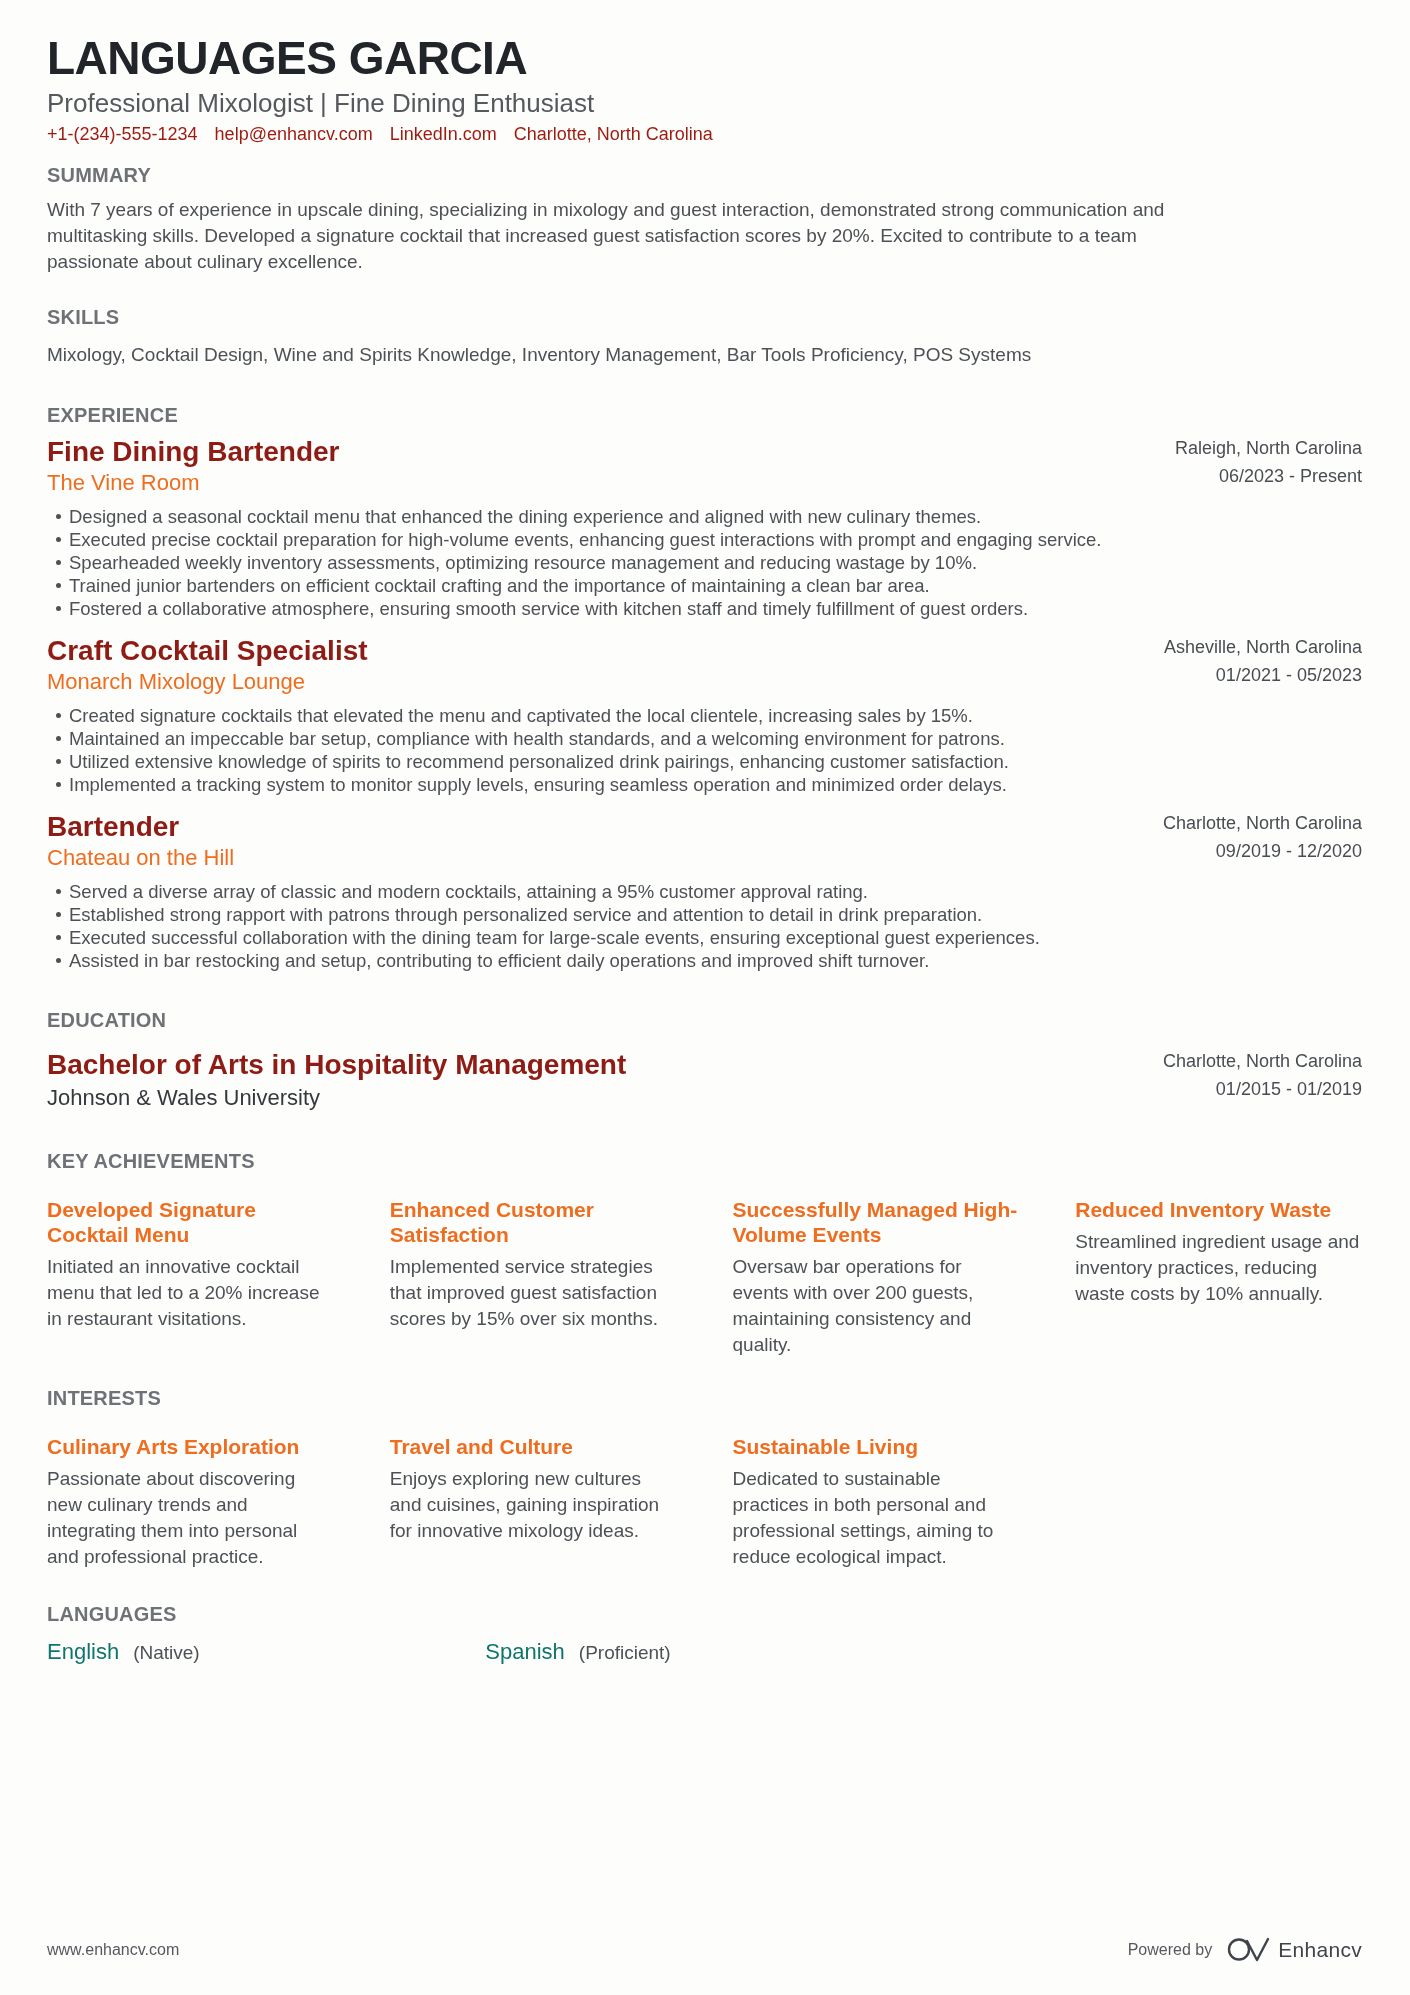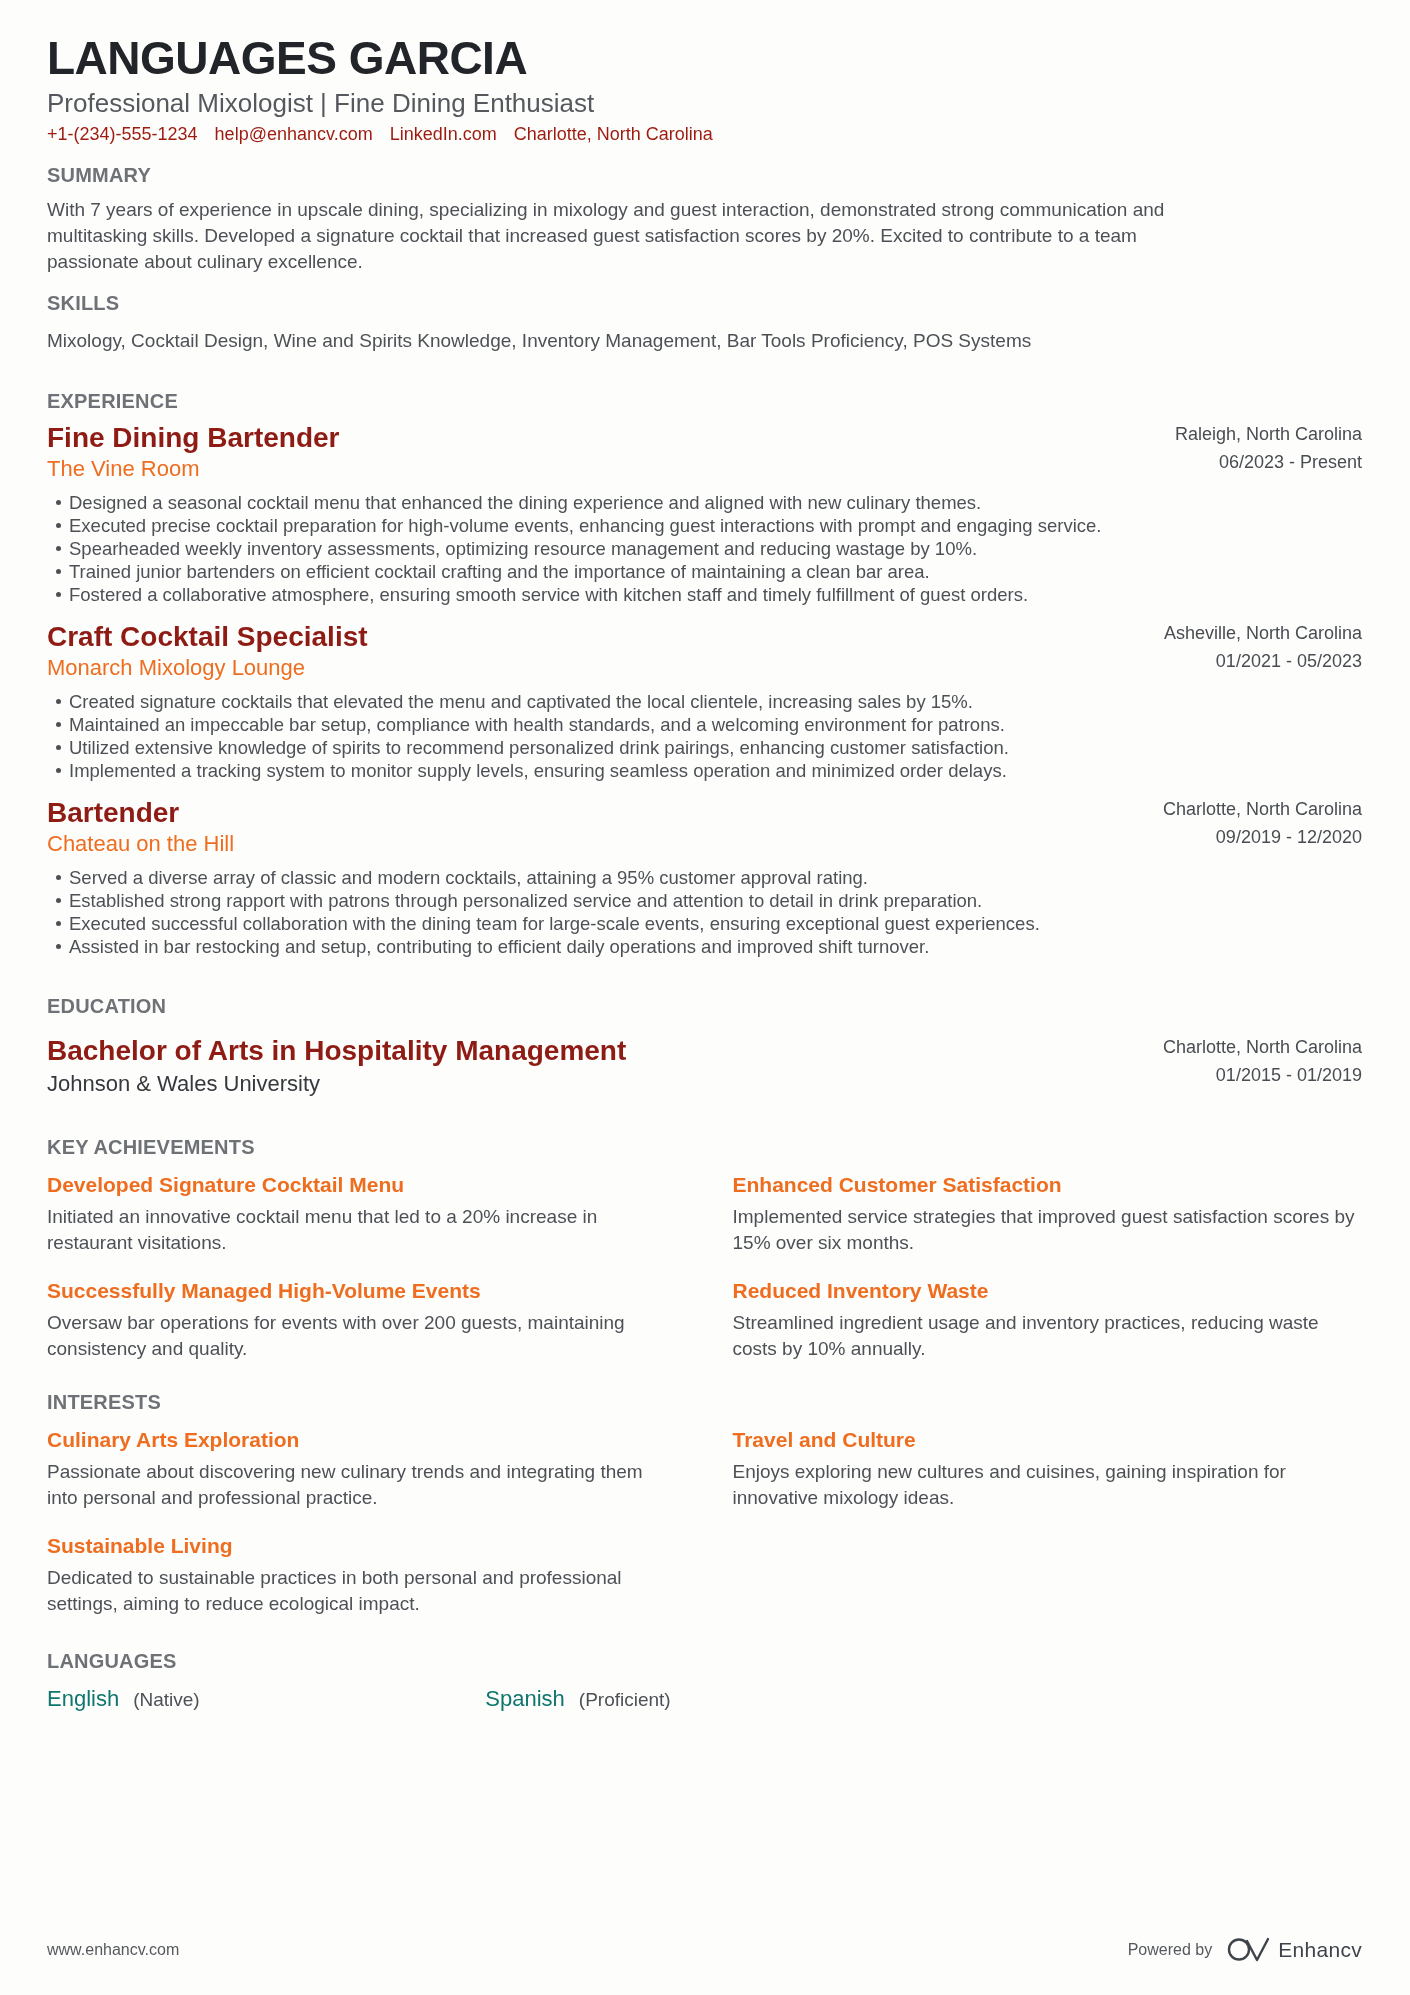--- a/index.html
+++ b/index.html
@@ -13,42 +13,42 @@
 
   .name { margin:0; font-size:46px; line-height:48px; font-weight:800; letter-spacing:-0.5px; color:#212428; }
   .subtitle { margin-top:6px; font-size:26px; line-height:30px; color:#55595e; }
   .contact-row { margin-top:6px; display:flex; gap:17px; font-size:18px; line-height:21px; color:#9e1b10; }
 
   .sec-heading { font-size:20px; line-height:24px; font-weight:700; color:#6e7176; letter-spacing:0.2px; }
 
   .summary-sec { margin-top:18px; }
   .summary-text { margin:10px 0 0; font-size:19px; line-height:26px; max-width:1165px; }
 
-  .skills-sec { margin-top:16px; }
+  .skills-sec { margin-top:30px; }
   .skills-text { margin-top:14px; font-size:19px; line-height:24px; }
 
   .exp-sec { margin-top:36px; }
   .job { margin-top:8px; }
   .job + .job { margin-top:14px; }
   .split-head { display:flex; justify-content:space-between; align-items:flex-start; }
   .job-title { font-size:28px; line-height:33px; font-weight:600; color:#8e1c15; }
   .job-company { margin-top:2px; font-size:22px; line-height:26px; font-weight:500; color:#ee6d1f; }
   .meta { text-align:right; font-size:18px; line-height:21px; color:#494d52; padding-top:3px; white-space:nowrap; }
   .meta .dates { margin-top:7px; }
   .bullets { list-style:none; margin:9px 0 0; padding:0; }
   .bullets li { position:relative; padding-left:22px; font-size:18.5px; line-height:23px; }
   .bullets li::before { content:""; position:absolute; left:9px; top:9px; width:5px; height:5px; border-radius:50%; background:#4d5156; }
 
   .edu-sec { margin-top:36px; }
   .degree { font-size:28px; line-height:33px; font-weight:600; color:#8e1c15; }
   .school { margin-top:3px; font-size:22px; line-height:27px; color:#35383d; }
 
   .ach-sec { margin-top:38px; }
   .int-sec { margin-top:28px; }
-  .grid2 { display:grid; grid-template-columns:1fr 1fr; column-gap:56px; row-gap:22px; margin-top:13px; }
+  .grid2 { display:grid; grid-template-columns:1fr 1fr 1fr 1fr; column-gap:56px; row-gap:22px; margin-top:24px; }
   .card-title { font-size:21px; line-height:25px; font-weight:700; color:#ee6d1f; }
   .card-text { margin-top:7px; font-size:19px; line-height:26px; }
 
   .lang-sec { margin-top:32px; }
   .lang-row { display:grid; grid-template-columns:1fr 1fr 1fr; margin-top:12px; }
   .lang { display:flex; align-items:baseline; gap:14px; }
   .lang-name { font-size:22px; line-height:27px; font-weight:500; color:#0f766e; }
   .lang-level { font-size:19px; color:#4d5156; }
 
   .footer { position:absolute; left:47px; right:48px; bottom:32px; display:flex; justify-content:space-between; align-items:center; }

